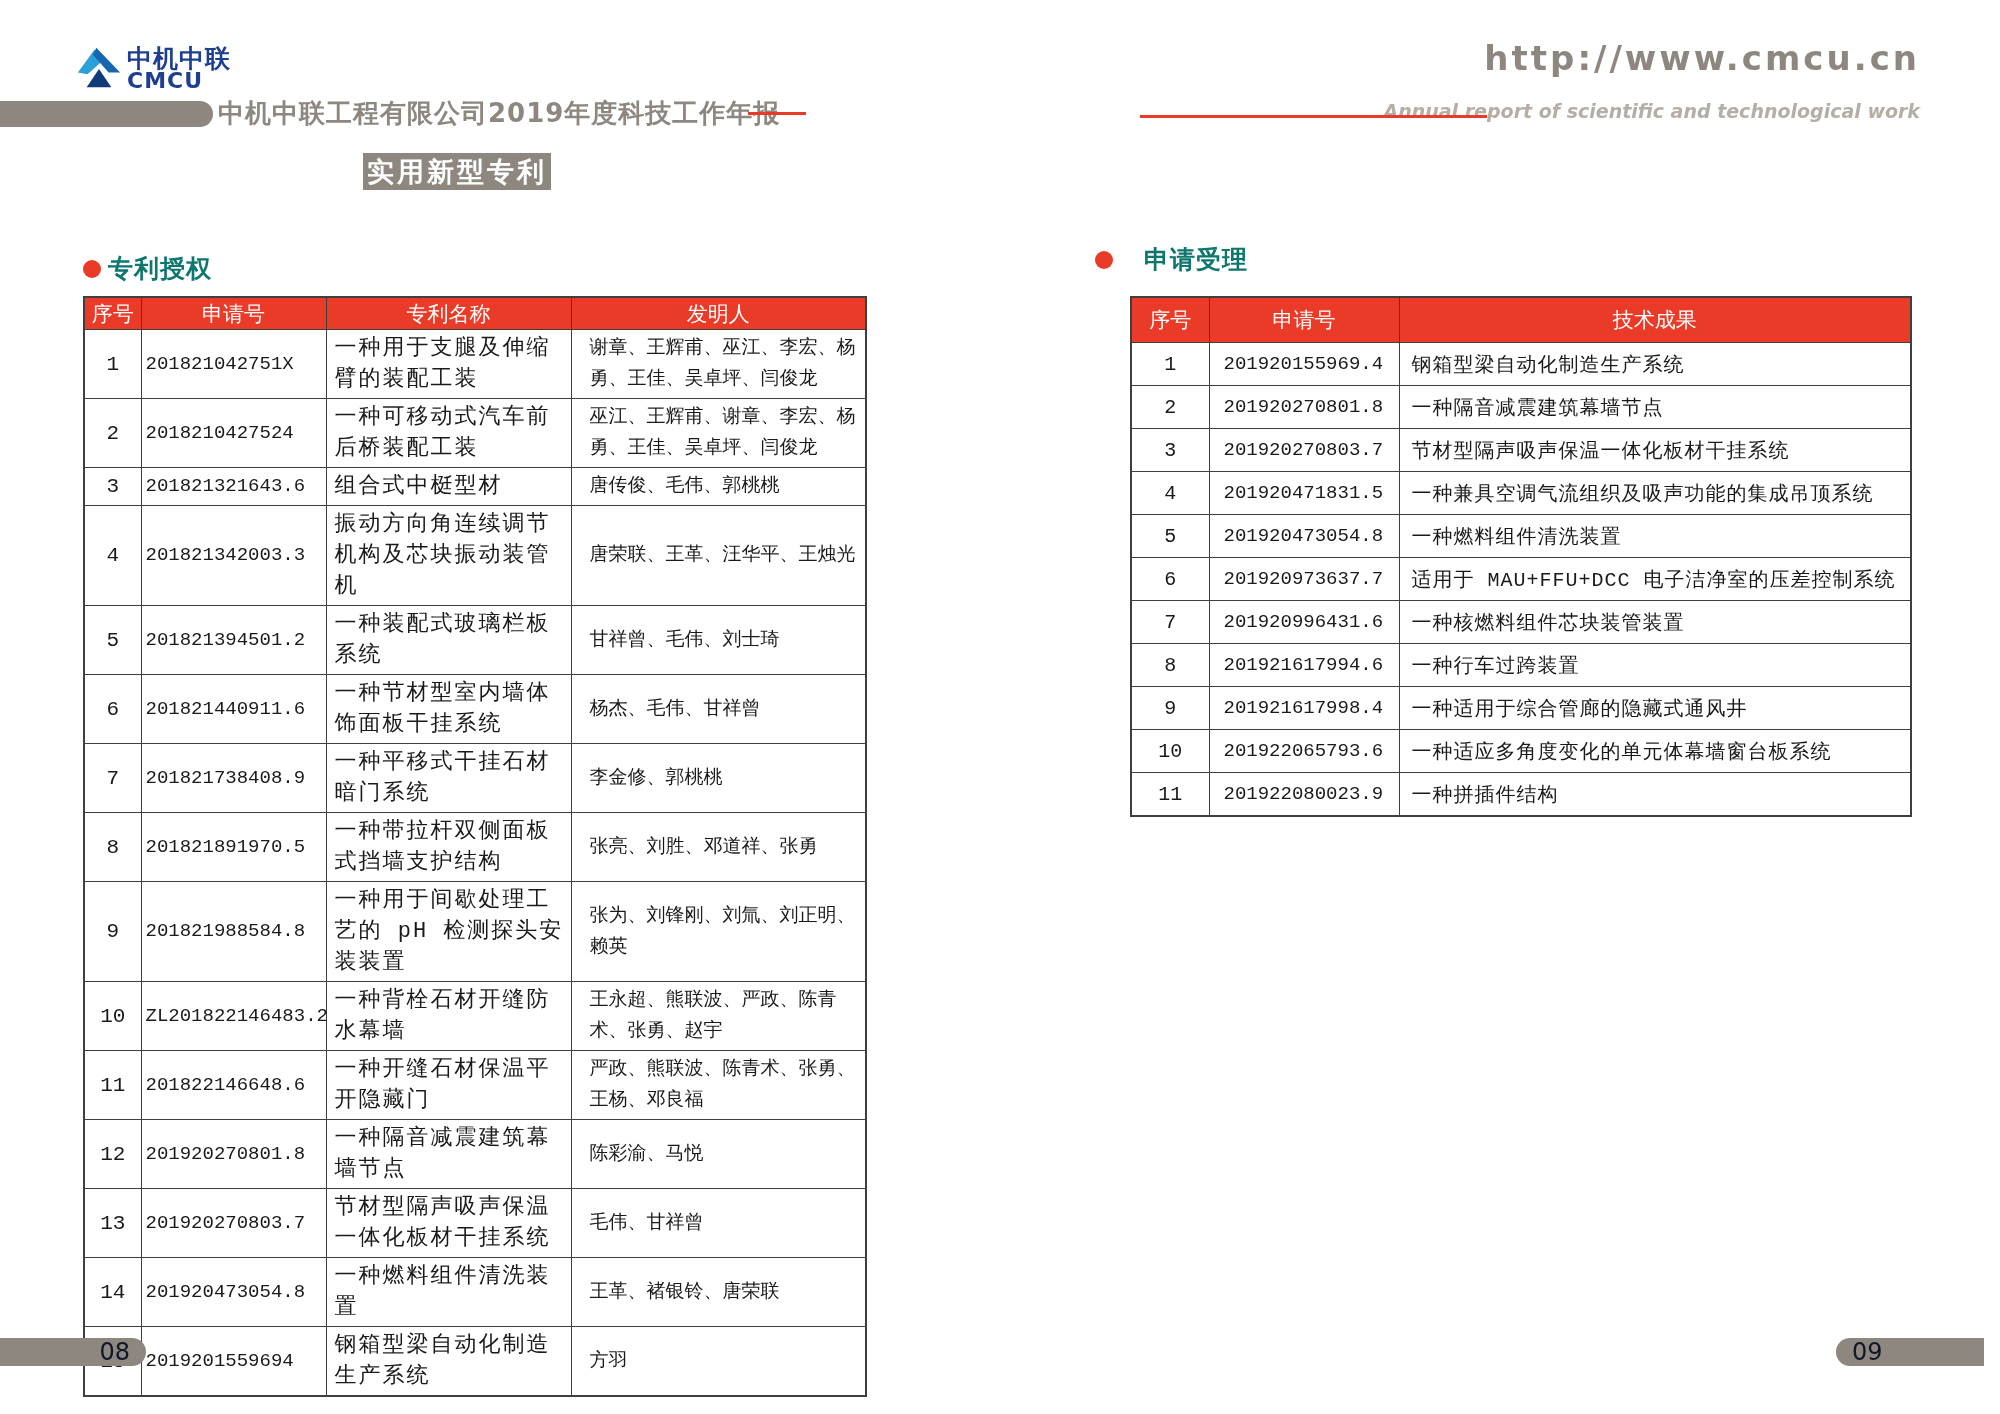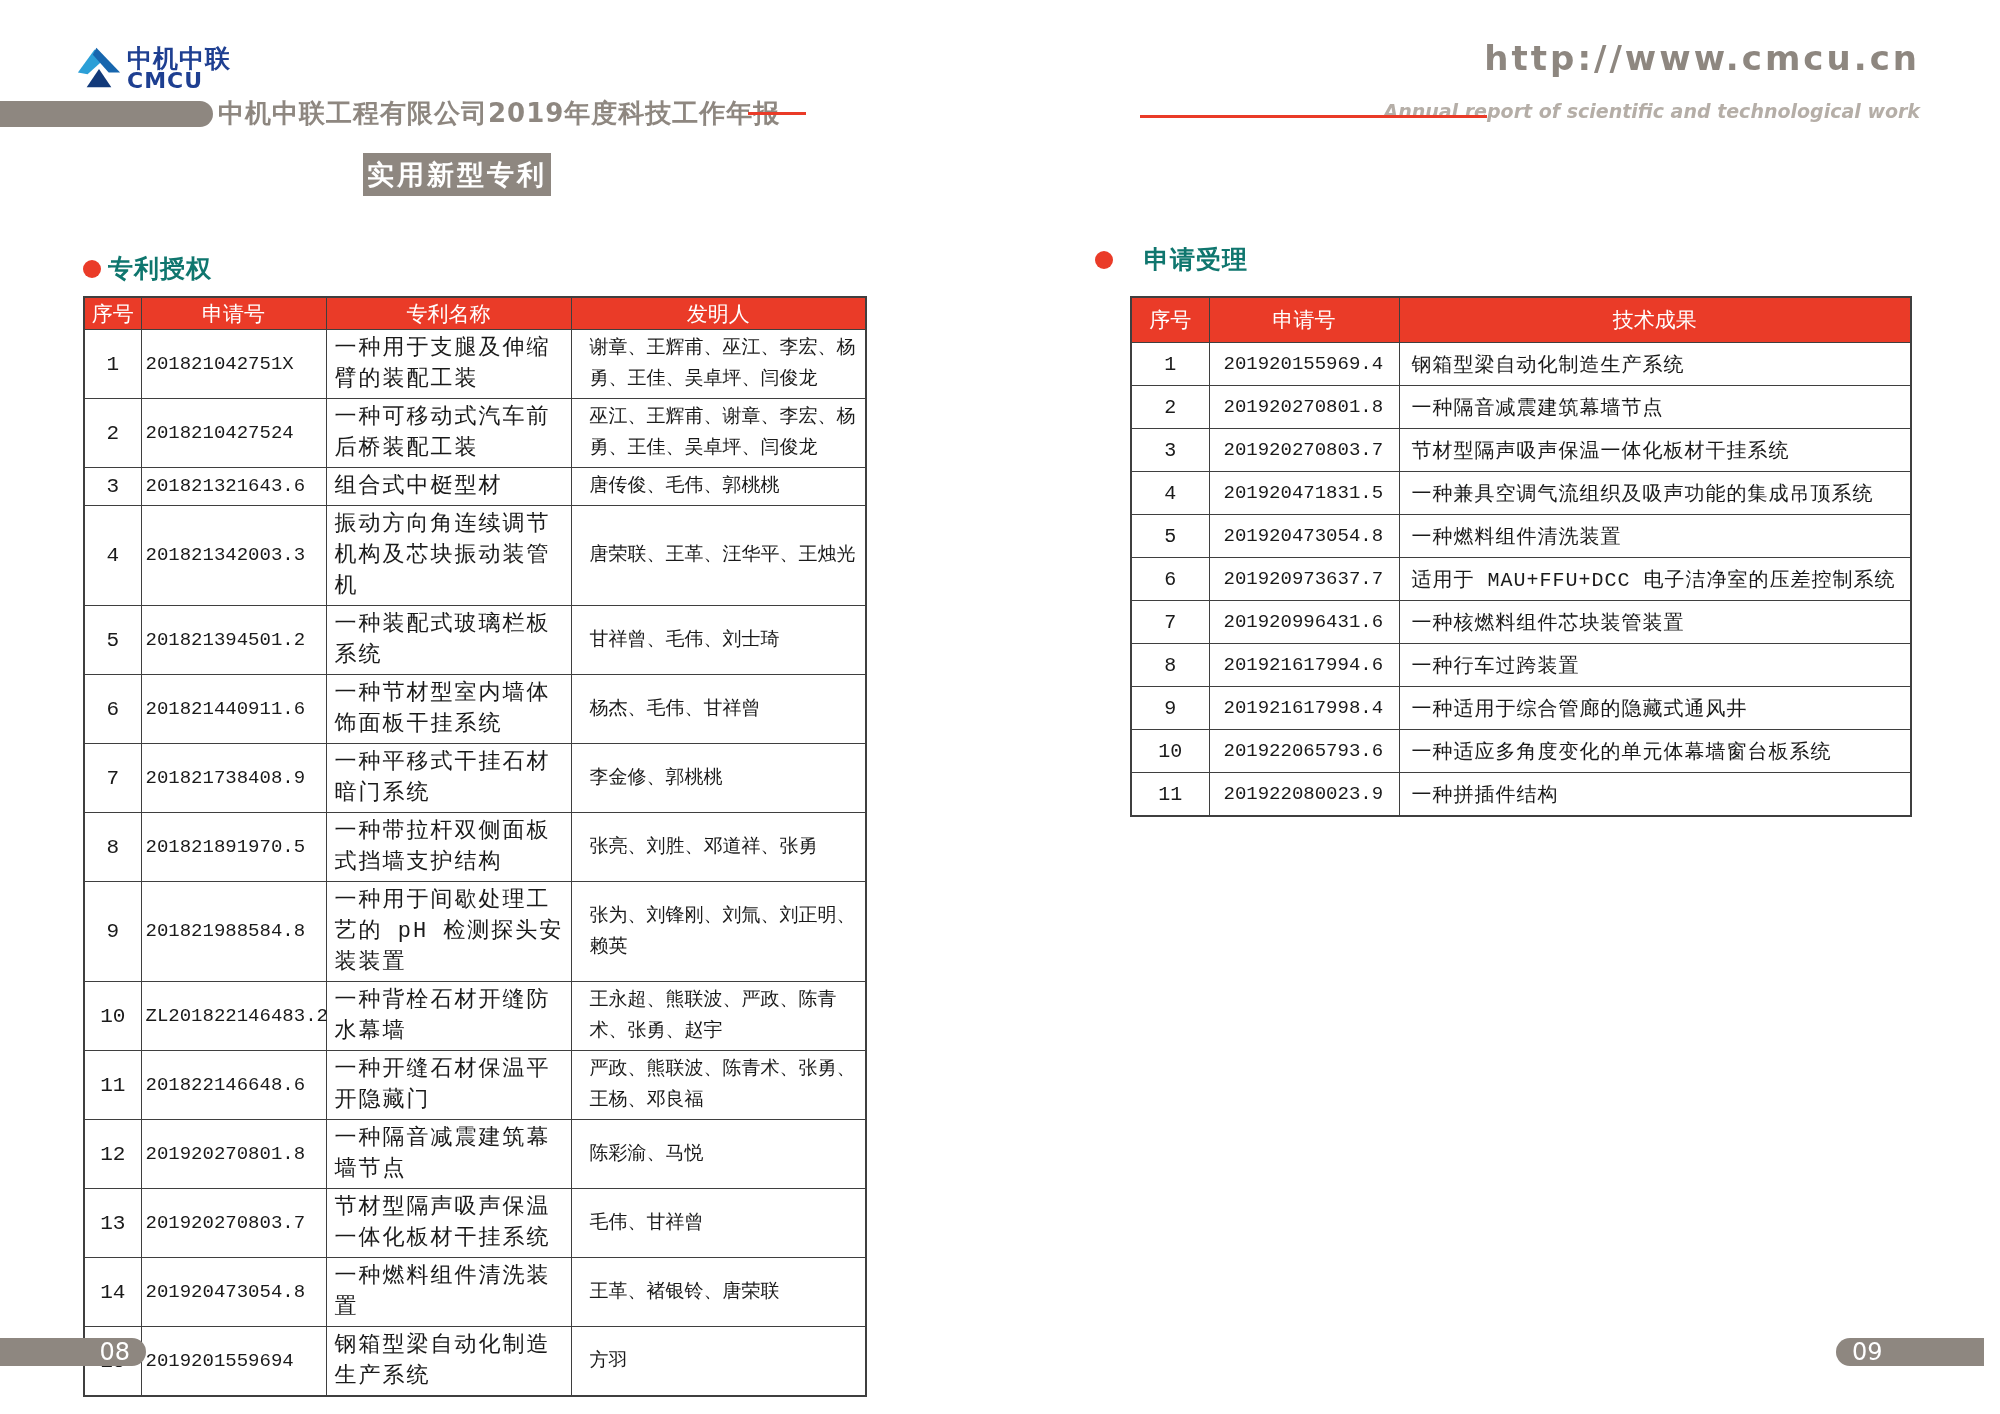--- a/index.html
+++ b/index.html
@@ -12,21 +12,21 @@
   .logo svg{position:absolute;left:0;top:3px;width:44px;height:50px;}
   .logo-cn{position:absolute;left:50px;top:2px;font-size:25px;font-weight:700;color:#1e3f91;letter-spacing:1px;white-space:nowrap;}
   .logo-en{position:absolute;left:50px;top:28px;font-size:22px;font-weight:700;color:#1e3f91;letter-spacing:1px;}
   .report-title{position:absolute;left:218px;top:96px;font-size:26px;font-weight:700;color:#8e8780;letter-spacing:1px;white-space:nowrap;}
   .title-dash{position:absolute;left:748px;top:112px;width:58px;height:3px;background:#ea3b28;}
   .url{position:absolute;right:80px;top:38px;font-size:34px;font-weight:700;color:#8e8780;letter-spacing:3px;white-space:nowrap;}
   .url-sub{position:absolute;right:80px;top:100px;font-size:19px;font-weight:700;color:#b5aea7;white-space:nowrap;font-style:italic;}
   .sub-line{position:absolute;left:1140px;top:115px;width:347px;height:3px;background:#ea3b28;}
 
   
-  .badge{position:absolute;left:363px;top:153px;width:188px;height:43px;background:#8e8780;color:#ffffff;
+  .badge{position:absolute;left:363px;top:153px;width:188px;height:37px;background:#8e8780;color:#ffffff;
          font-size:27px;font-weight:700;letter-spacing:3px;display:flex;align-items:center;justify-content:center;}
 
   
   .section-title{position:absolute;display:flex;align-items:center;gap:7px;}
   .section-title .dot{width:18px;height:18px;border-radius:50%;background:#ea3b28;flex:0 0 auto;}
   .section-title .txt{font-size:25px;font-weight:700;color:#0f766e;letter-spacing:1px;}
   #grant-title{left:83px;top:252px;}
   #accept-title{left:1095px;top:243px;gap:31px;}
 
   
@@ -44,21 +44,21 @@
   #grant-table td:nth-child(4){text-align:left;padding-left:18px;font-size:19px;line-height:31px;}
 
   #accept-table{left:1130px;top:296px;width:780px;}
   #accept-table th{height:44px;font-size:21px;}
   #accept-table td{font-size:20px;height:42px;padding:0 4px;}
   #accept-table td:nth-child(1){text-align:center;}
   #accept-table td:nth-child(2){text-align:left;padding-left:14px;font-size:19px;white-space:nowrap;}
   #accept-table td:nth-child(3){text-align:left;padding-left:12px;letter-spacing:1px;}
 
   
-  .page-pill{position:absolute;height:28px;background:#8e8780;color:#ffffff;font-size:24px;display:flex;align-items:center;}
+  .page-pill{position:absolute;height:28px;background:#8e8780;color:#0f172a;font-size:24px;display:flex;align-items:center;}
   #pill-left{left:0;top:1338px;width:146px;border-radius:0 14px 14px 0;justify-content:flex-end;padding-right:16px;box-sizing:border-box;}
   #pill-right{right:16px;top:1338px;width:148px;border-radius:14px 0 0 14px;justify-content:flex-start;padding-left:16px;box-sizing:border-box;}
 </style>
 </head>
 <body>
 
 <div class="page">
 
   <div class="gray-pill-top"></div>
 

